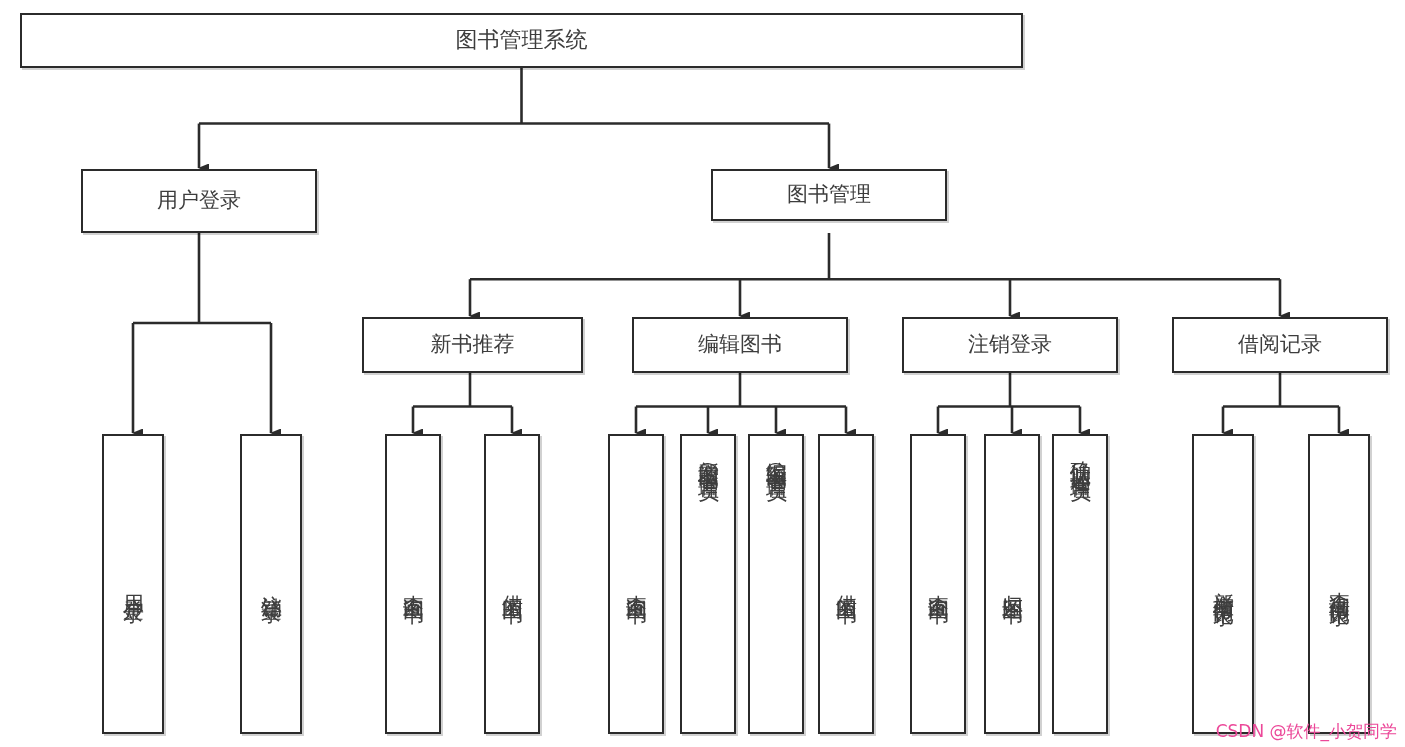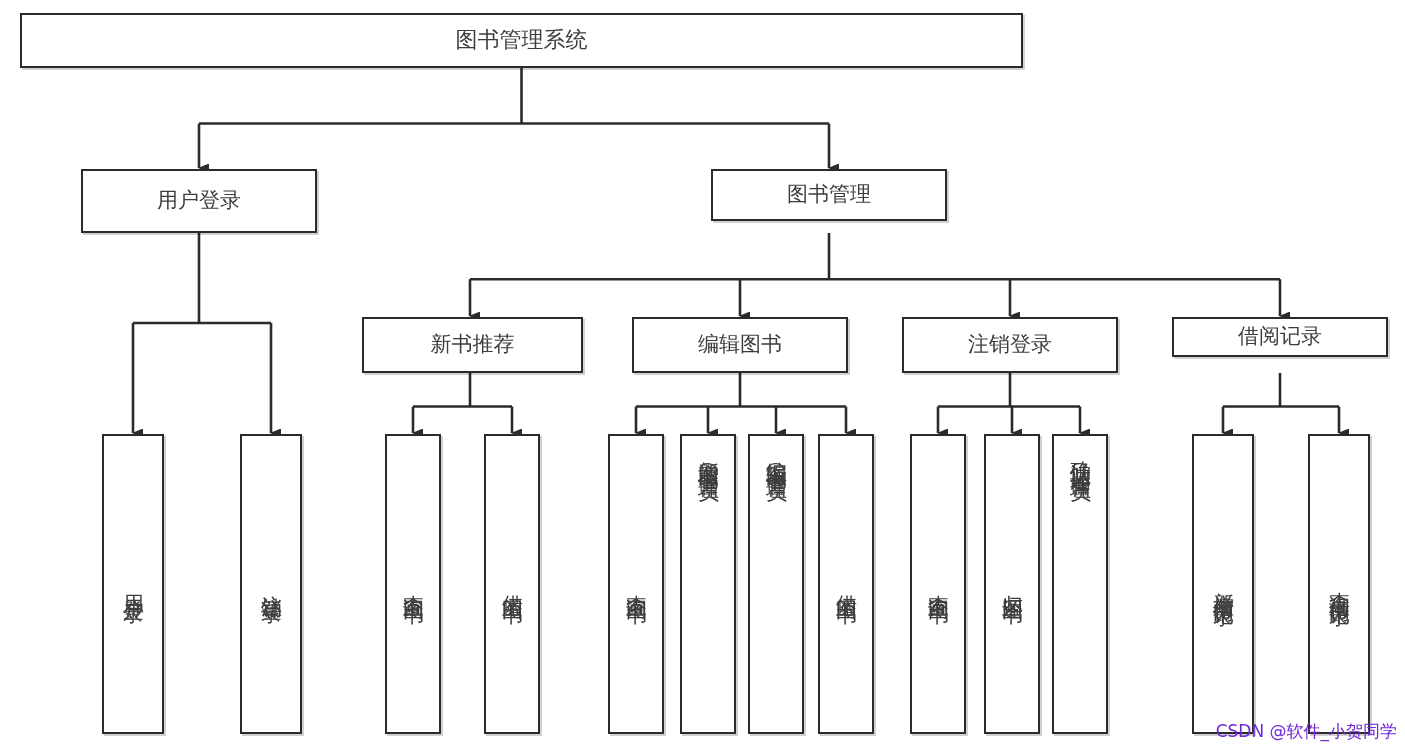--- a/index.html
+++ b/index.html
@@ -59,21 +59,21 @@
     white-space: nowrap;
   }
   .leaf-box.leaf-center { align-items: center; }
   .leaf-box.leaf-top { align-items: flex-start; }
   .leaf-box.leaf-top .node-label { margin-top: 8px; }
   .watermark {
     position: absolute;
     right: 8px;
     bottom: 4px;
     font-size: 17px;
-    color: #6d28d9;
+    color: #ec4899;
     font-family: "DejaVu Sans", "Liberation Sans", sans-serif;
     white-space: nowrap;
     pointer-events: none;
   }
 </style>
 </head>
 <body>
 
 <div id="diagram-root">
 
@@ -133,21 +133,21 @@
 
   <div class="node-box level-2" id="box-new_book_rec" style="left: 362px; top: 317px; width: 221px; height: 56px;">
     <span class="node-label">新书推荐</span>
   </div>
   <div class="node-box level-2" id="box-book_borrow" style="left: 632px; top: 317px; width: 216px; height: 56px;">
     <span class="node-label">编辑图书</span>
   </div>
   <div class="node-box level-2" id="box-current_borrow" style="left: 902px; top: 317px; width: 216px; height: 56px;">
     <span class="node-label">注销登录</span>
   </div>
-  <div class="node-box level-2" id="box-borrow_record" style="left: 1172px; top: 317px; width: 216px; height: 40px;">
+  <div class="node-box level-2" id="box-borrow_record" style="left: 1172px; top: 317px; width: 216px; height: 56px;">
     <span class="node-label">借阅记录</span>
   </div>
 
   <div id="leaf-layer">
       <div class="node-box leaf-box leaf-center" id="box-leaf-user-login" style="left: 102px; top: 434px; width: 62px; height: 300px;">
         <span class="node-label">用户登录</span>
       </div>
       <div class="node-box leaf-box leaf-center" id="box-leaf-logout-login" style="left: 240px; top: 434px; width: 62px; height: 300px;">
         <span class="node-label">注销登录</span>
       </div>

